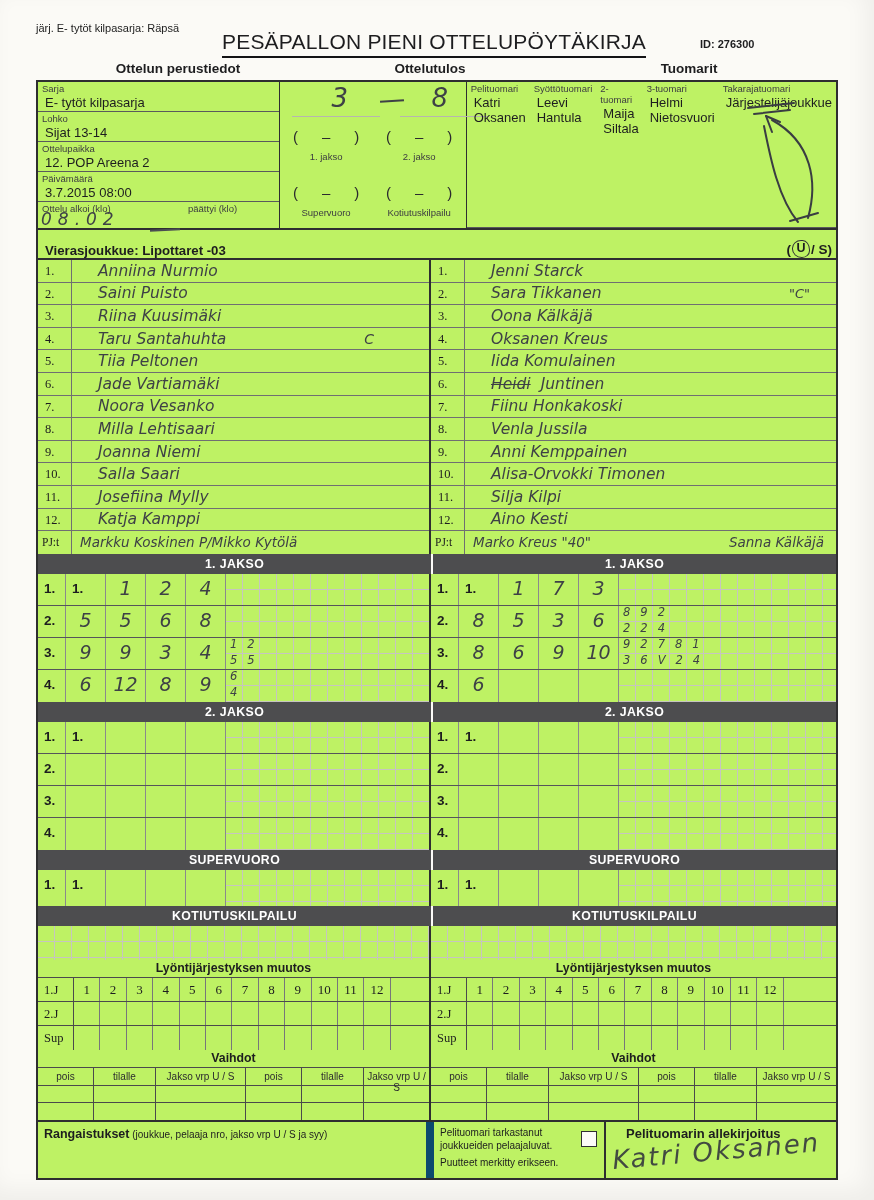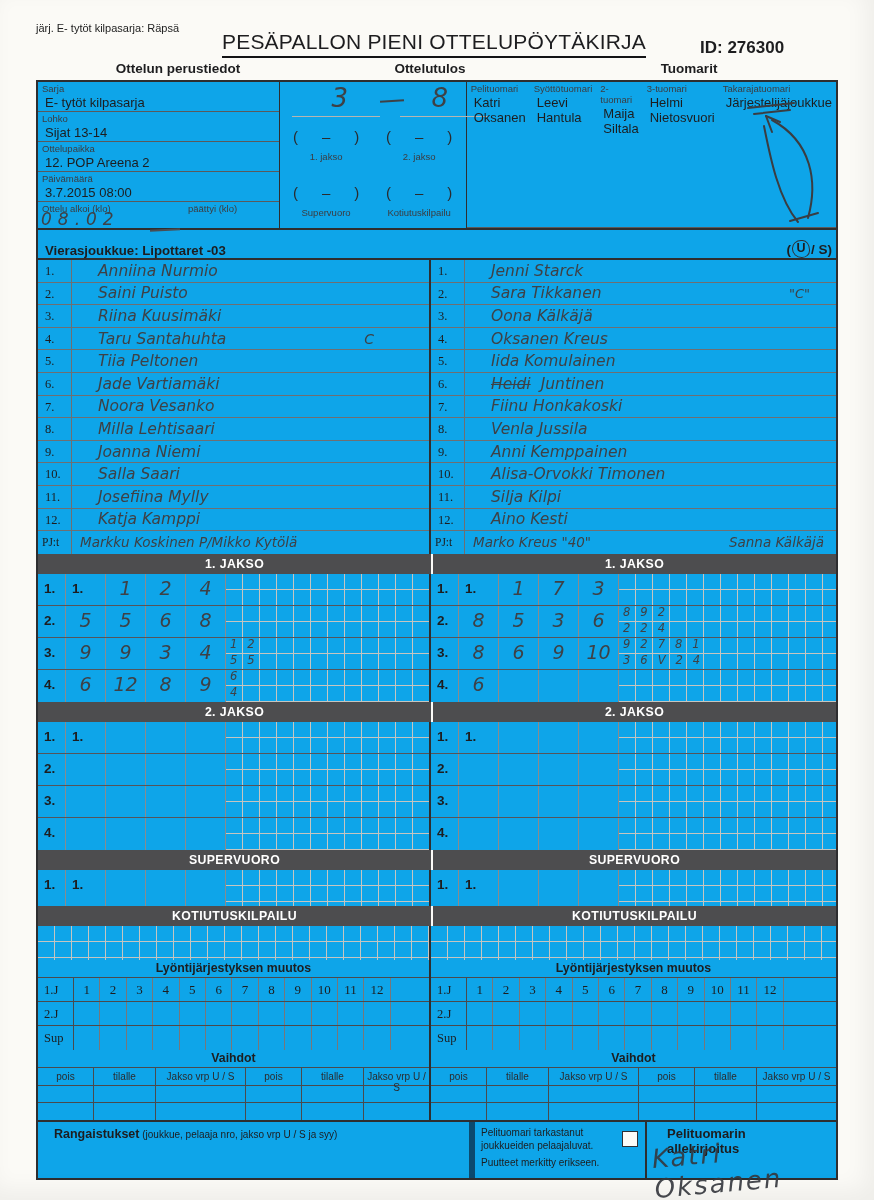--- a/index.html
+++ b/index.html
@@ -5,27 +5,27 @@
   *{box-sizing:border-box;margin:0;padding:0}
   body{margin:0;background:#e9e8e4}
   .paper{position:relative;width:874px;height:1200px;background:#fbfaf6;overflow:hidden;
          font-family:"Liberation Sans",sans-serif;color:#1d1d1f}
   .paper::after{content:"";position:absolute;inset:0;box-shadow:inset -8px -10px 22px rgba(0,0,0,.05);pointer-events:none}
 
   
   .org{position:absolute;left:36px;top:22px;font-size:11px;color:#222}
   .title{position:absolute;left:222px;top:30px;font-size:21px;font-weight:normal;letter-spacing:.2px;
          border-bottom:2.5px solid #131315;padding-bottom:2px}
-  .docid{position:absolute;left:700px;top:38px;font-size:17px;font-weight:bold}
+  .docid{position:absolute;left:700px;top:38px;font-size:11px;font-weight:bold}
   .sec-titles{position:absolute;top:61px;left:36px;width:802px;display:flex;font-weight:bold;font-size:13.5px}
   .sec-titles span{display:block;text-align:center}
   .st-b{width:284px}.st-r{width:220px}.st-t{flex:1}
 
   
-  .formbox{position:absolute;left:36px;top:80px;width:802px;border:2px solid #2e2e30;background:#0ea5e9}
+  .formbox{position:absolute;left:36px;top:80px;width:802px;border:2px solid #2e2e30;background:#bef264}
 
   .info-row{display:flex;height:148px;border-bottom:2px solid #2e2e30}
   .col-basics{width:284px;border-right:1.5px solid #2e2e30;display:flex;flex-direction:column}
   .f{flex:1;border-bottom:1px solid #5a5a5c;position:relative;padding:1px 4px}
   .f:last-child{border-bottom:none}
   .flab{font-size:9.5px;color:#3c3c40}
   .fval{font-size:13px;padding-left:3px;margin-top:1px}
   .f5{flex:none;height:30px}
   .lab-paattyi{position:absolute;left:150px;top:1px;font-size:9.5px;color:#3c3c40}
   .hwtime{position:absolute;left:3px;top:7px;font-size:17px;letter-spacing:6px}
@@ -109,21 +109,21 @@
   .vhead{height:18px;border-bottom:1px solid #4a4a4c;text-align:center;font-weight:bold;font-size:12.3px;line-height:17px}
   .vcols,.vrow{display:flex;border-bottom:1px solid #4a4a4c}
   .vcols{height:18px;font-size:10px;color:#2b2b2e}
   .vrow{height:17px}
   .vrow:last-child{border-bottom:none}
   .vc{border-right:1px solid #4a4a4c;text-align:center;padding-top:3px}
   .vc1{width:56px}.vc2{width:62px}.vc3{width:90px}
   .vlast{flex:1;border-right:none}
 
   .bottom{display:flex;height:58px;border-top:2px solid #2e2e30;font-size:10px}
-  .b1{width:437px;border-right:6px solid #0c4a6e;padding:5px 16px}
+  .b1{width:396px;border-right:8px solid #0c4a6e;padding:5px 6px}
   .b1 b{font-size:12.5px}
   .b2{width:172px;border-right:2px solid #2e2e30;padding:4px 6px;line-height:1.3;position:relative}
   .cbx{position:absolute;right:7px;top:9px;width:16px;height:16px;border:1.6px solid #2f2f33;background:#fcfbf8}
   .b3{flex:1;position:relative;padding:4px 20px}
   .slab{font-weight:bold;font-size:13px}
   .sig{position:absolute;left:6px;top:14px;font-size:26px;transform:rotate(-5deg);color:#35383e;letter-spacing:2px;opacity:.9}
 </style>
 </head>
 <body>
 

